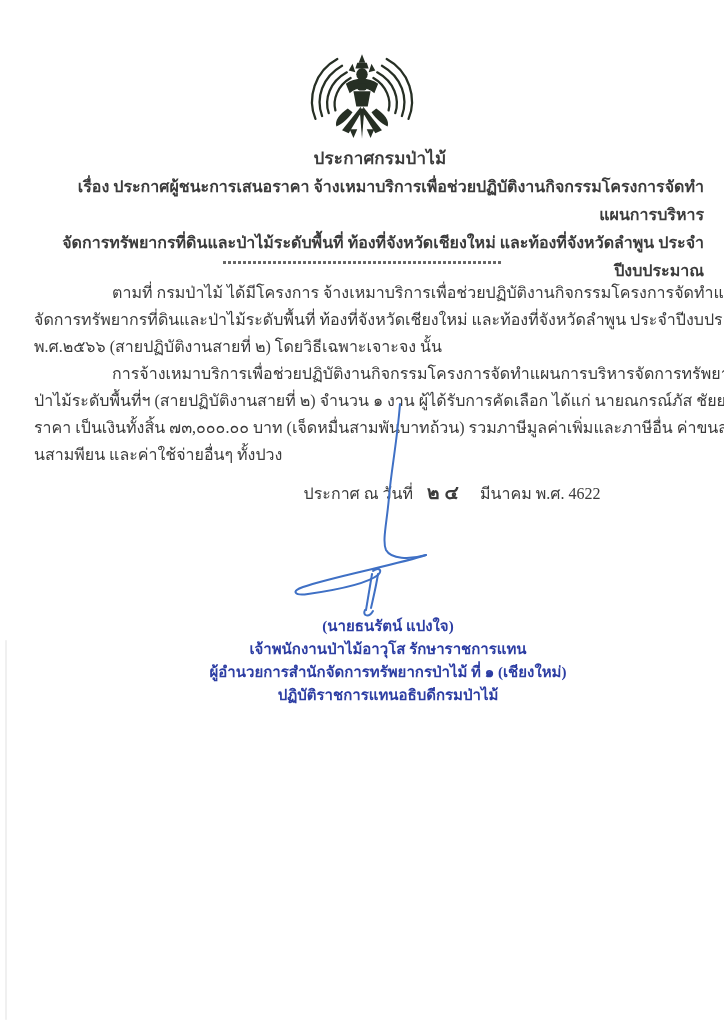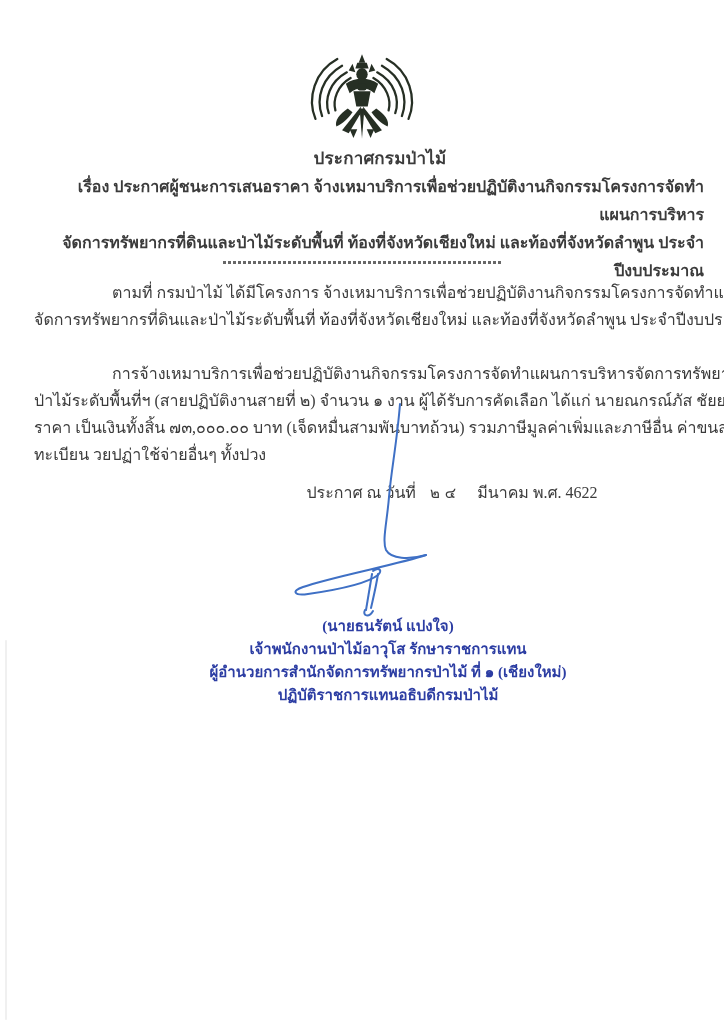--- a/index.html
+++ b/index.html
@@ -46,21 +46,21 @@
   .para-1{top:279px;}
   .para-2{top:360px;}
   .para .line{white-space:nowrap;}
   .para .line.first{padding-left:78px;}
   .announce{
     position:absolute;top:479px;left:0;width:724px;
     text-align:center;font-size:16px;line-height:27px;font-weight:500;
     transform:translateX(90px);
   }
   .announce .day{
-    display:inline-block;font-size:15px;font-weight:400;
+    display:inline-block;font-size:19px;font-weight:700;
     letter-spacing:5px;margin:0 16px 0 14px;
   }
   .ink-overlay{
     position:absolute;left:0;top:0;width:724px;height:1024px;
     pointer-events:none;
   }
   .signer{
     position:absolute;top:615px;left:0;width:724px;
     text-align:center;color:var(--signature-text);
     font-size:15px;line-height:23px;font-weight:700;
@@ -107,27 +107,28 @@
   <div class="subject">
     <div>เรื่อง ประกาศผู้ชนะการเสนอราคา จ้างเหมาบริการเพื่อช่วยปฏิบัติงานกิจกรรมโครงการจัดทำแผนการบริหาร</div>
     <div>จัดการทรัพยากรที่ดินและป่าไม้ระดับพื้นที่ ท้องที่จังหวัดเชียงใหม่ และท้องที่จังหวัดลำพูน ประจำปีงบประมาณ</div>
   </div>
 
   <div class="separator"></div>
 
   <div class="para para-1">
     <div class="line first">ตามที่ กรมป่าไม้ ได้มีโครงการ จ้างเหมาบริการเพื่อช่วยปฏิบัติงานกิจกรรมโครงการจัดทำแผนการบริหาร</div>
     <div class="line">จัดการทรัพยากรที่ดินและป่าไม้ระดับพื้นที่ ท้องที่จังหวัดเชียงใหม่ และท้องที่จังหวัดลำพูน ประจำปีงบประมาณ</div>
+    <div class="line">พ.ศ.๒๕๖๖ (สายปฏิบัติงานสายที่ ๒) โดยวิธีเฉพาะเจาะจง  นั้น</div>
   </div>
 
   <div class="para para-2">
     <div class="line first">การจ้างเหมาบริการเพื่อช่วยปฏิบัติงานกิจกรรมโครงการจัดทำแผนการบริหารจัดการทรัพยากรที่ดินและ</div>
     <div class="line">ป่าไม้ระดับพื้นที่ฯ (สายปฏิบัติงานสายที่ ๒) จำนวน ๑ งาน ผู้ได้รับการคัดเลือก ได้แก่ นายณกรณ์ภัส ชัยยา โดยเสนอ</div>
     <div class="line">ราคา เป็นเงินทั้งสิ้น ๗๓,๐๐๐.๐๐ บาท (เจ็ดหมื่นสามพันบาทถ้วน) รวมภาษีมูลค่าเพิ่มและภาษีอื่น ค่าขนส่ง ค่าจด</div>
-    <div class="line">ทะเบียน วยปฏ่าใช้จ่ายอื่นๆ ทั้งปวง</div>
+    <div class="line">นสามพียน และค่าใช้จ่ายอื่นๆ ทั้งปวง</div>
   </div>
 
   <div class="announce">
     <span>ประกาศ ณ วันที่</span><span class="day">๒๔</span><span>มีนาคม พ.ศ. 4622</span>
   </div>
 
   <svg class="ink-overlay" viewBox="0 0 724 1024" aria-hidden="true">
     <g fill="none" stroke="var(--ink)" stroke-width="2" stroke-linecap="round" stroke-linejoin="round">
       <path d="M400 404 C397 442 391 472 389 497 C387 522 382 541 386 550 C391 559 409 560 426 555"></path>
       <path d="M426 555 C400 564 331 577 303 587 C291 591 294 596 308 594 C343 589 369 582 378 575 C383 570 379 567 373 571"></path>

